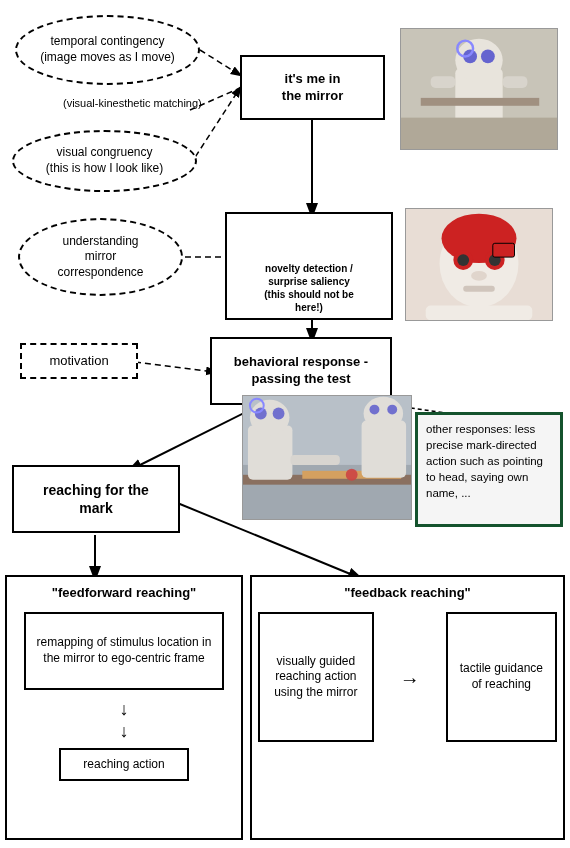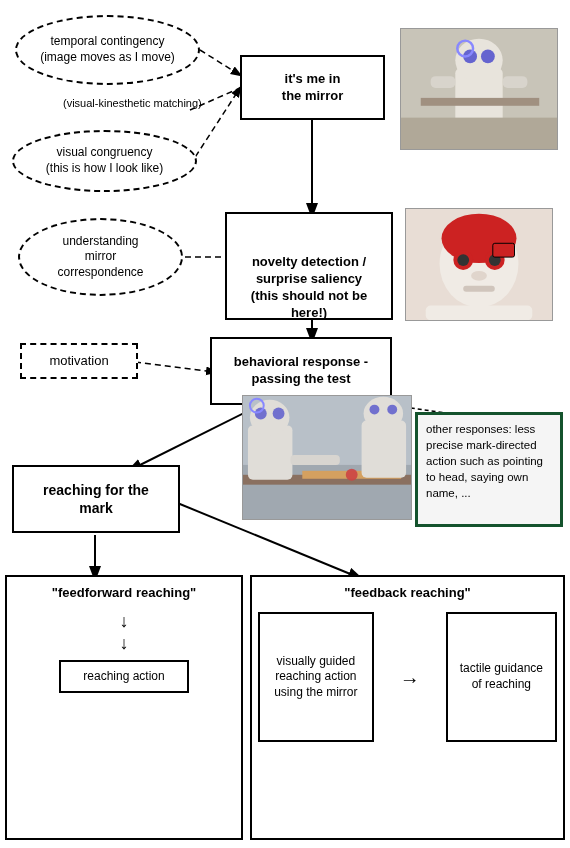--- a/index.html
+++ b/index.html
@@ -177,21 +177,21 @@
     </svg>
   </div>
 
   <div class="box dashed" style="left:18px;top:218px;width:165px;height:78px;border-radius:50%;">
     <span style="white-space:pre-line;font-size:12px;">understanding
 mirror
 correspondence</span>
   </div>
 
   <div class="box" style="left:225px;top:212px;width:168px;height:108px;">
-    <span style="white-space:pre-line;font-size:13px;margin-top:44px;">novelty detection /
+    <span style="white-space:pre-line;font-size:10px;margin-top:44px;">novelty detection /
 surprise saliency
 (this should not be
 here!)</span>
   </div>
 
   <div class="robot-img robot-bottom" style="left:405px;top:208px;width:148px;height:113px;">
     <svg width="148" height="113" viewBox="0 0 148 113">
       <rect x="0" y="0" width="148" height="113" fill="#e8ddd5"></rect>
 
       <ellipse cx="74" cy="56" rx="40" ry="44" fill="#f0ebe5"></ellipse>
@@ -260,20 +260,23 @@
     <span style="white-space:pre-line;font-size:14px;">reaching for the
 mark</span>
   </div>
 
   <div class="box" style="left:5px;top:575px;width:238px;height:265px;align-items:flex-start;justify-content:flex-start;padding:8px 6px;">
 
     <div style="width:100%;">
 
       <div style="text-align:center;font-weight:bold;font-size:13px;margin-bottom:10px;">"feedforward reaching"</div>
 
+      <div class="box" style="position:relative;left:0;top:0;width:200px;height:78px;margin:0 auto 10px auto;font-weight:normal;font-size:12px;">
+        <span style="white-space:pre-line;">remapping of stimulus location in the mirror to ego-centric frame</span>
+      </div>
 
       <div style="text-align:center;font-size:18px;line-height:1;margin-bottom:4px;">↓</div>
 
 
       <div style="text-align:center;font-size:18px;line-height:1;margin-bottom:4px;">↓</div>
 
       <div class="box" style="position:relative;left:0;top:0;width:130px;height:33px;margin:8px auto;font-weight:normal;font-size:12px;">
         <span>reaching action</span>
       </div>
     </div>

